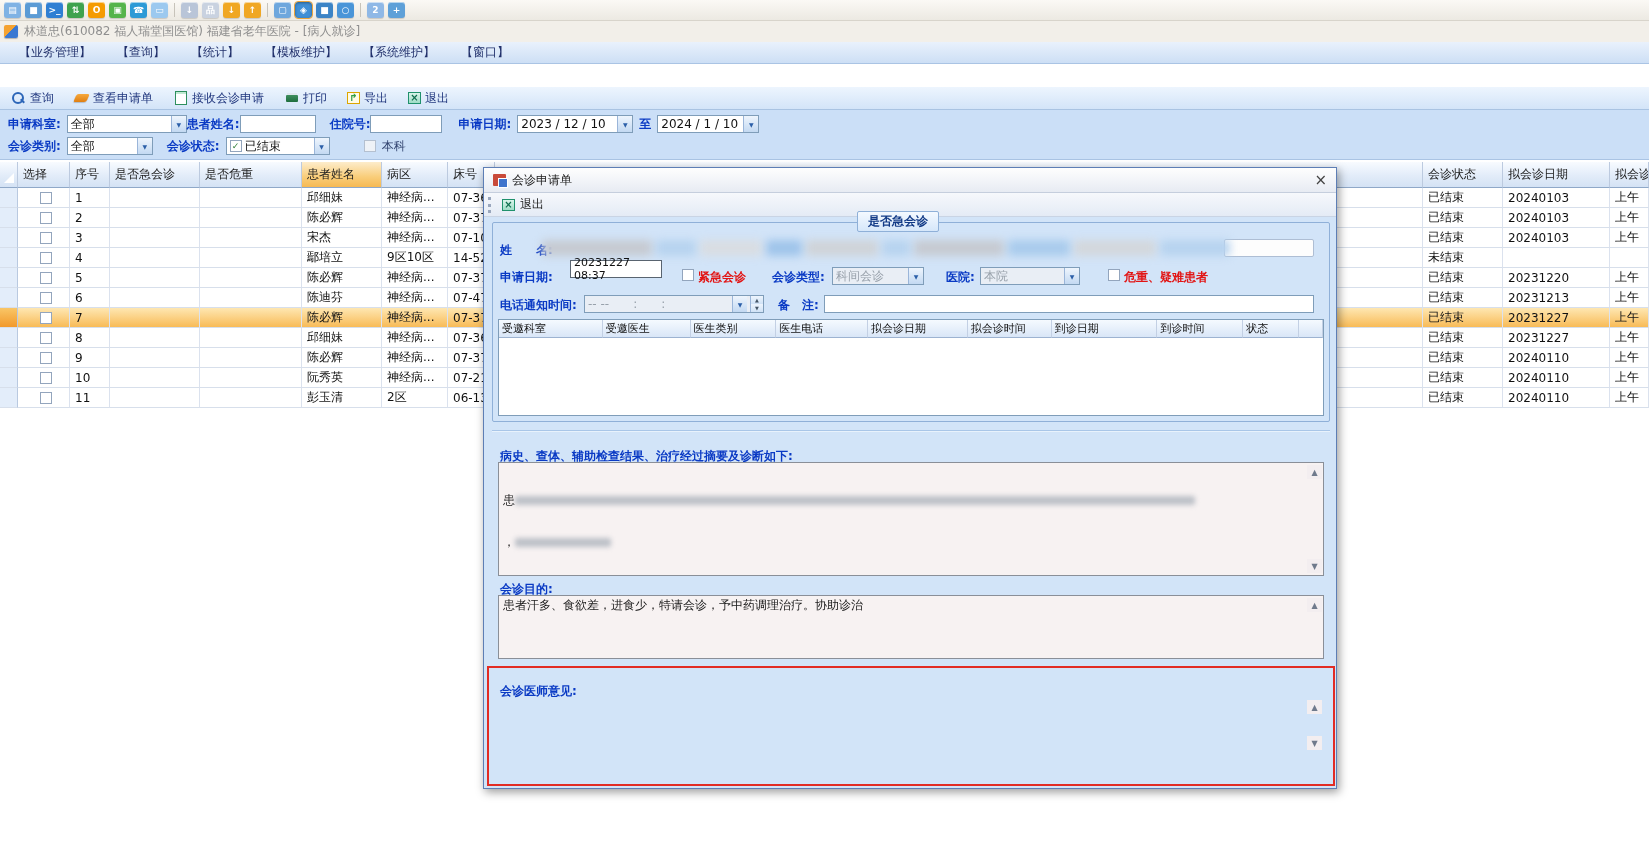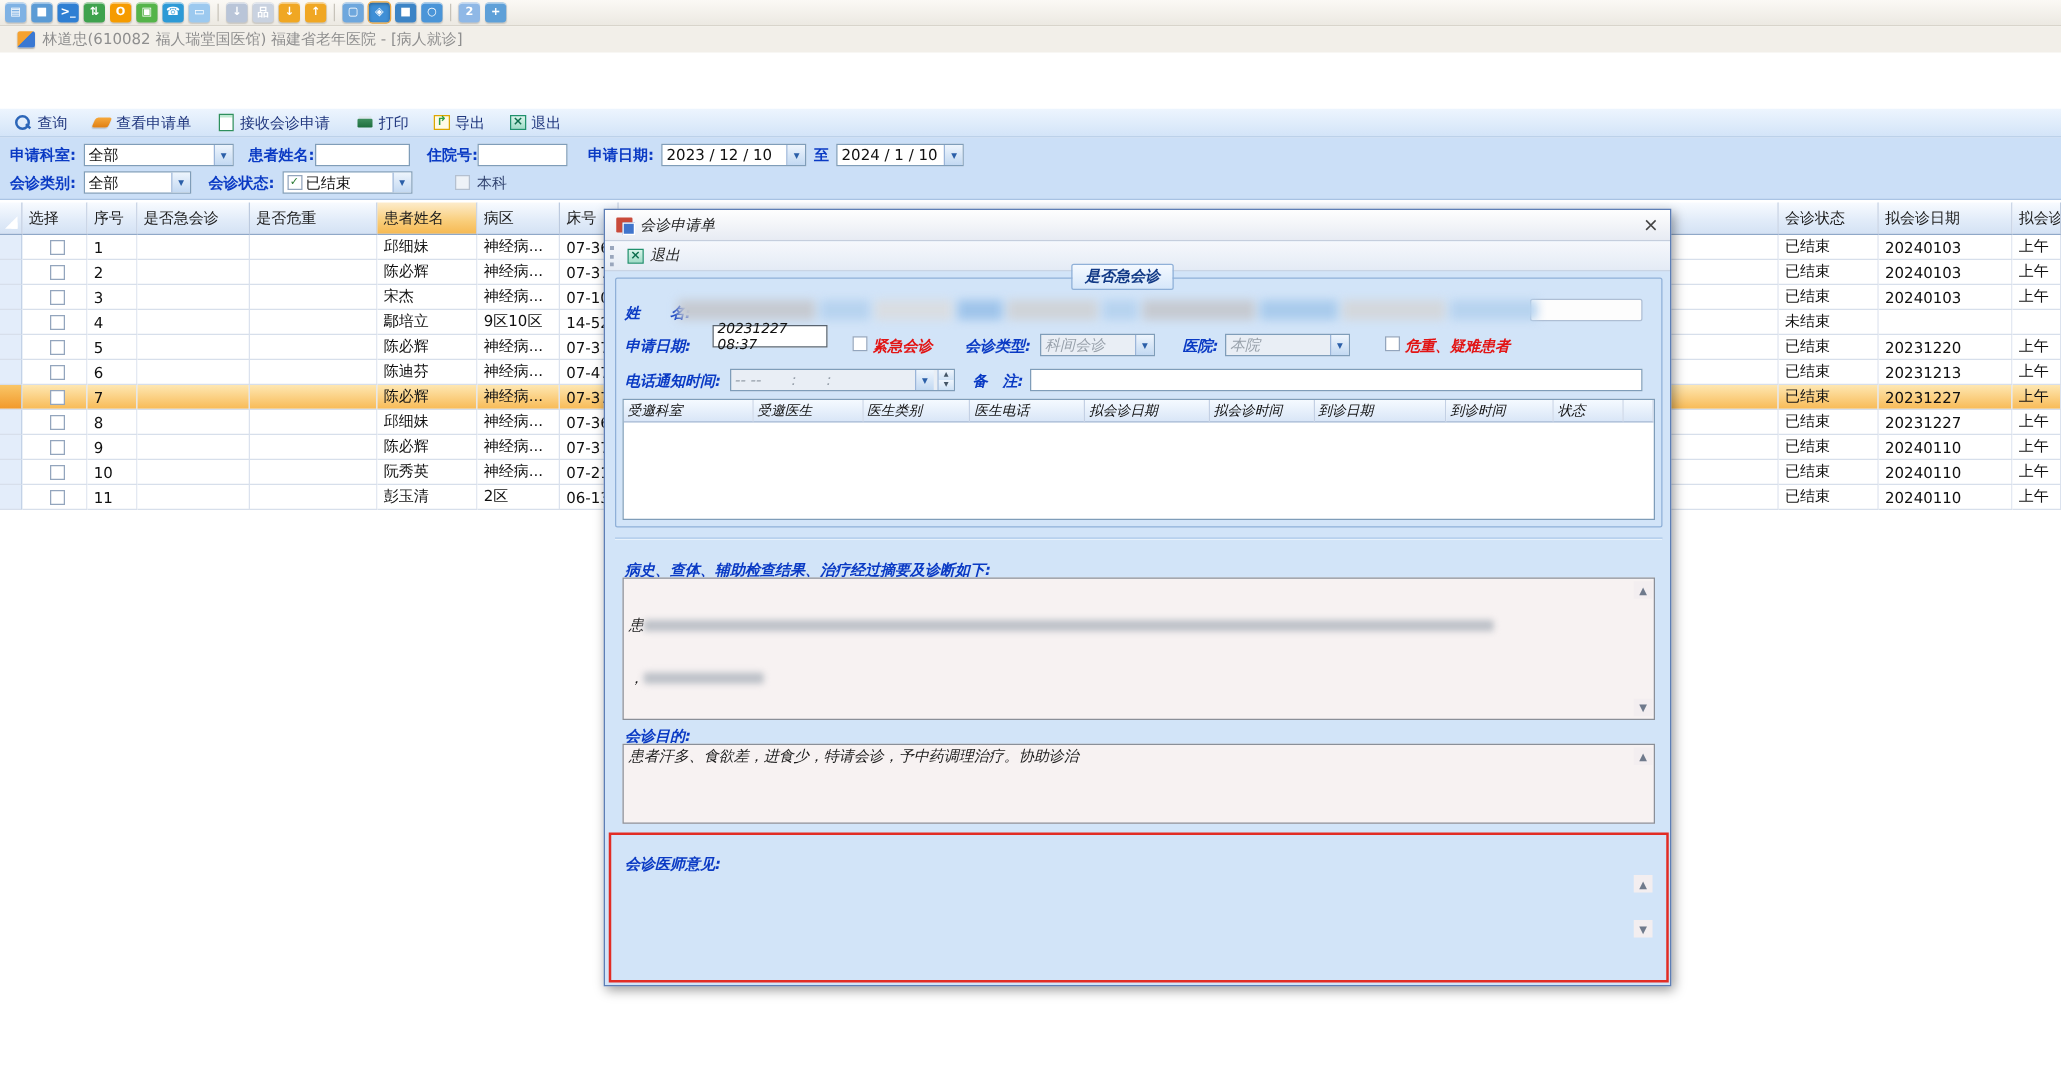--- a/index.html
+++ b/index.html
@@ -8,21 +8,21 @@
 .screen{position:relative;width:1649px;height:857px;background:#fff;overflow:hidden;}
 .band{position:absolute;left:0;width:1649px;}
 
 
 .qbar{top:0;height:21px;background:linear-gradient(#fbf9f5,#ece9e2);border-bottom:1px solid #d8d4cb;display:flex;align-items:center;gap:4px;padding:0 4px;}
 .qicon{width:17px;height:16px;border-radius:3px;display:flex;align-items:center;justify-content:center;color:#fff;font-size:9px;font-weight:bold;box-shadow:inset 0 1px 0 rgba(255,255,255,.55),0 1px 1px rgba(0,0,0,.15);cursor:default;}
 .qicon.pressed{outline:1px solid #e8a33d;box-shadow:inset 0 1px 3px rgba(0,0,0,.35);}
 .qsep{width:1px;height:14px;background:#c7c3ba;margin:0 2px;}
 
 
-.titlebar{top:21px;height:21px;background:#f2efe9;display:flex;align-items:center;gap:6px;padding-left:14px;color:#8f8f8f;}
+.titlebar{top:21px;height:21px;background:#f2efe9;display:flex;align-items:center;gap:6px;padding-left:4px;color:#8f8f8f;}
 .app-ico{width:14px;height:13px;border-radius:2px;background:linear-gradient(135deg,#f5a230 45%,#3a78d2 46%);box-shadow:0 1px 1px rgba(0,0,0,.25);}
 
 
 .menubar{top:42px;height:22px;background:linear-gradient(#e9f1fc,#cddff5);border-bottom:1px solid #aac4e4;display:flex;align-items:center;padding-left:6px;color:#21306b;}
 .menu-item{padding:0 13px;height:100%;display:flex;align-items:center;cursor:default;}
 
 
 .tabbar{top:64px;height:23px;background:#b7cfeb;display:flex;align-items:flex-end;padding-left:3px;}
 .tab{height:21px;padding:0 11px;display:flex;align-items:center;border:1px solid #7a9cc6;border-bottom:none;border-radius:4px 4px 0 0;background:linear-gradient(#dcebfa,#bcd4ee);color:#1c3c7c;margin-right:2px;cursor:default;}
 .tab.active{background:linear-gradient(#ffffff,#e9f2fc);font-weight:bold;color:#10387e;}
@@ -40,21 +40,21 @@
 .ti-export::before{content:"↱";color:#2f9e44;font-weight:bold;font-size:10px;line-height:1;}
 .ti-exit{border:1px solid #20916c;background:linear-gradient(#d9f4ea,#9fdcc6);width:13px;height:12px;}
 .ti-exit::before{content:"×";color:#0e6e4e;font-size:10px;font-weight:bold;line-height:1;}
 
 
 .filters{top:110px;height:50px;background:#cbdff7;border-bottom:1px solid #aac4e4;color:#111;}
 .frow{display:flex;align-items:center;height:22px;padding-left:8px;}
 .frow1{margin-top:3px;}
 .bl{color:#0a3ac4;font-weight:bold;white-space:pre;}
 .rl{color:#e21414;font-weight:bold;white-space:pre;}
-.ml6{margin-left:6px;}.ml12{margin-left:12px;}.ml14{margin-left:14px;}.ml16{margin-left:16px;}.ml34{margin-left:34px;}
+.ml6{margin-left:6px;}.ml12{margin-left:0;}.ml14{margin-left:14px;}.ml16{margin-left:16px;}.ml34{margin-left:34px;}
 .combo{height:18px;background:#fff;border:1px solid #7f9db9;display:flex;align-items:center;padding-left:3px;gap:3px;overflow:hidden;}
 .combo .cval{flex:1;white-space:nowrap;overflow:hidden;}
 .arrowbtn{width:15px;height:16px;flex:0 0 auto;margin-left:auto;background:linear-gradient(#eef5fd,#c3d9f2);border-left:1px solid #9ab5d9;display:flex;align-items:center;justify-content:center;color:#2b5fa8;font-size:6px;}
 .combo.dis{background:#e9eef5;}
 .combo.dis .cval{color:#98a1ab;}
 .tin{height:18px;border:1px solid #7f9db9;background:#fff;font:inherit;padding:0 2px;}
 .cb{width:12px;height:12px;border:1px solid #93a5bd;background:#fff;display:inline-flex;align-items:center;justify-content:center;flex:0 0 auto;}
 .cb.checked::before{content:"✓";font-size:9px;font-weight:bold;color:#2f7d36;line-height:1;}
 .cb.dim{border-color:#b4c0d0;background:#eef2f7;}
 
@@ -66,21 +66,21 @@
 .hcell.hl{background:linear-gradient(#fdeccb,#f9cd79 60%,#f6b953);}
 .cell{background:#fff;border-right:1px solid #dbe2ee;border-bottom:1px solid #d7dfeb;display:flex;align-items:center;padding-left:5px;overflow:hidden;white-space:nowrap;}
 .cell.c0{background:#e3edfa;border-right:1px solid #b9c9e0;}
 .grow.selected .cell{background:linear-gradient(#fee7b2,#f9c express 60%,#f8bb57);}
 .grow.selected .cell{background:linear-gradient(#fee7b2,#f8bb57);}
 .grow.selected .cell.c0{background:linear-gradient(#f9c667,#f2992b);}
 .sel0{position:relative;}
 .sel0::after{content:"";position:absolute;right:3px;bottom:4px;border:5px solid transparent;border-bottom-color:#ffffff;border-right-color:#ffffff;}
 
 
-.dialog{position:absolute;left:483px;top:167px;width:854px;height:622px;background:#d2e4f8;border:1px solid #5d7eb5;box-shadow:2px 3px 9px rgba(0,0,0,.4);font-style:italic;}
+.dialog{position:absolute;left:483px;top:167px;width:854px;height:622px;background:#d2e4f8;border:1px solid #5d7eb5;box-shadow:2px 3px 9px rgba(0,0,0,.4);}
 .dlg-title{position:absolute;left:0;top:0;width:100%;height:25px;background:linear-gradient(#fefefe,#e7ebf3);border-bottom:1px solid #c5cedd;display:flex;align-items:center;gap:6px;padding:0 9px;color:#222;}
 .dlg-ico{position:relative;width:13px;height:12px;background:#c94a3a;border-radius:1px;flex:0 0 auto;}
 .dlg-ico::after{content:"";position:absolute;left:5px;top:4px;width:8px;height:8px;background:#3f74cc;border:1px solid #fff;}
 .dlg-close{margin-left:auto;font-size:15px;color:#444;line-height:1;cursor:default;}
 .dlg-tool{position:absolute;left:0;top:25px;width:100%;height:24px;background:linear-gradient(#f6f8fc,#e4ebf5);border-bottom:1px solid #c9d4e4;display:flex;align-items:center;color:#222;}
 .grip{width:3px;height:16px;border-left:3px dotted #9aa7bd;margin:0 5px 0 4px;}
 .exit-btn{display:flex;align-items:center;gap:5px;padding:1px 6px;cursor:default;}
 .abs{position:absolute;}
 .group{position:absolute;left:8px;top:54px;width:838px;height:200px;border:1px solid #8fb0d8;border-radius:2px;}
 .group-label{position:absolute;left:373px;top:43px;padding:1px 10px;background:linear-gradient(#f4f9ff,#d6e7fa);border:1px solid #8fb0d8;border-radius:2px;color:#123a86;font-weight:bold;z-index:2;}
@@ -131,20 +131,28 @@
       <div class="qsep"></div>
       <div class="qicon" style="background: rgb(143, 184, 230);">2</div>
       <div class="qicon" style="background: rgb(94, 160, 216);">+</div>
     </div>
 
   <div class="band titlebar">
     <span class="app-ico"></span>
     <span>林道忠(610082 福人瑞堂国医馆) 福建省老年医院 - [病人就诊]</span>
   </div>
 
+  <div class="band menubar" id="menubar">
+      <div class="menu-item">【业务管理】</div>
+      <div class="menu-item">【查询】</div>
+      <div class="menu-item">【统计】</div>
+      <div class="menu-item">【模板维护】</div>
+      <div class="menu-item">【系统维护】</div>
+      <div class="menu-item">【窗口】</div>
+    </div>
 
 
   <div class="band atoolbar" id="atoolbar">
       <div class="tbtn">
         <div class="ti ti-search"></div>
         <span>查询</span>
       </div>
       <div class="tbtn">
         <div class="ti ti-view"></div>
         <span>查看申请单</span>

